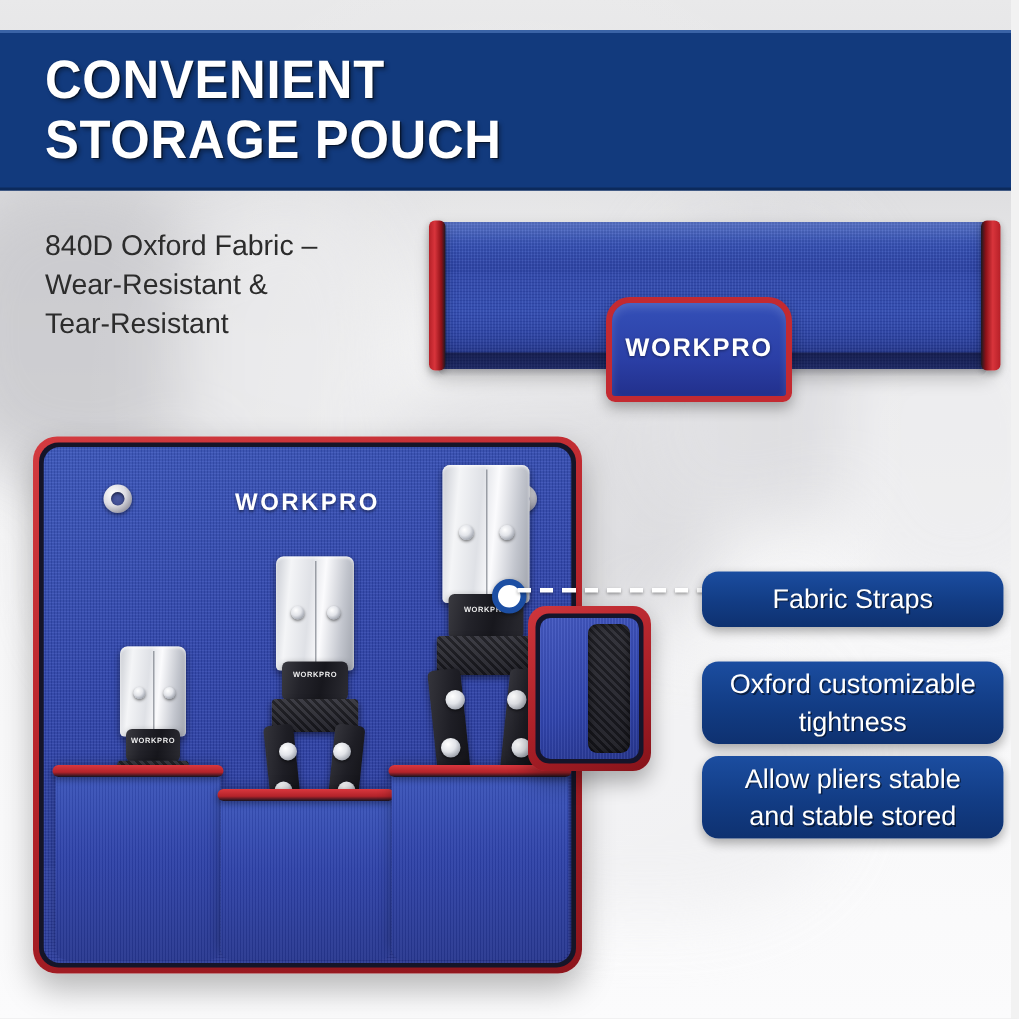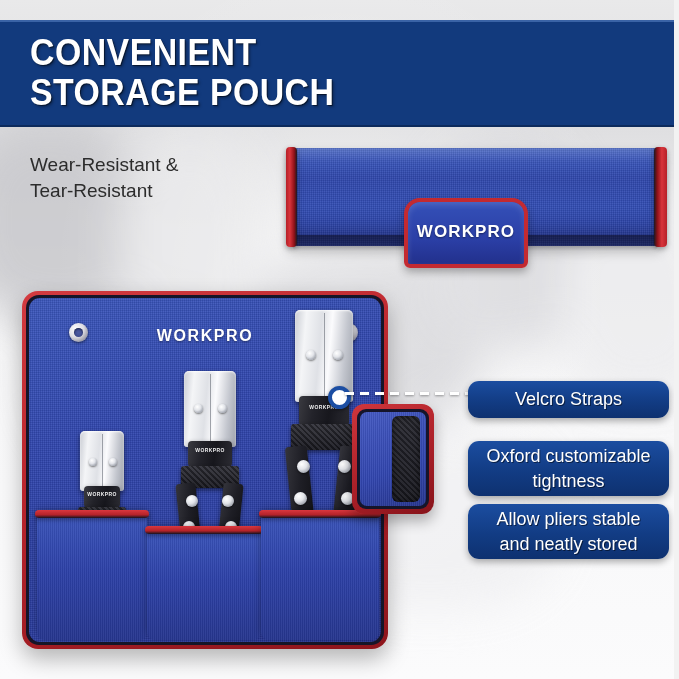--- a/index.html
+++ b/index.html
@@ -171,20 +171,21 @@
   <div class="bg-vig"></div>
 
   <div class="banner">
     <div class="banner-inner">
       <div class="bl1">CONVENIENT</div>
       <div class="bl2">STORAGE POUCH</div>
     </div>
   </div>
 
   <div class="subtitle">
+    <div>840D Oxford Fabric –</div>
     <div>Wear-Resistant &amp;</div>
     <div>Tear-Resistant</div>
   </div>
 
   <div class="roll">
     <div class="roll-body"></div>
     <div class="roll-shadow-bot"></div>
     <div class="roll-edge-l"></div>
     <div class="roll-edge-r"></div>
     <div class="roll-flap">
@@ -262,28 +263,28 @@
     <div class="flap-in"></div>
     <div class="flap-face">
       <div class="velcro"></div>
     </div>
   </div>
 
   <div class="leader-dot"></div>
   <div class="leader-line"></div>
 
   <div class="pill p1">
-    <span>Velcro Straps</span>
+    <span>Fabric Straps</span>
   </div>
   <div class="pill p2">
     <div>
       <span>Oxford customizable</span>
       <span>tightness</span>
     </div>
   </div>
   <div class="pill p3">
     <div>
       <span>Allow pliers stable</span>
-      <span>and neatly stored</span>
+      <span>and stable stored</span>
     </div>
   </div>
 
 </div>
 
 </body></html>

